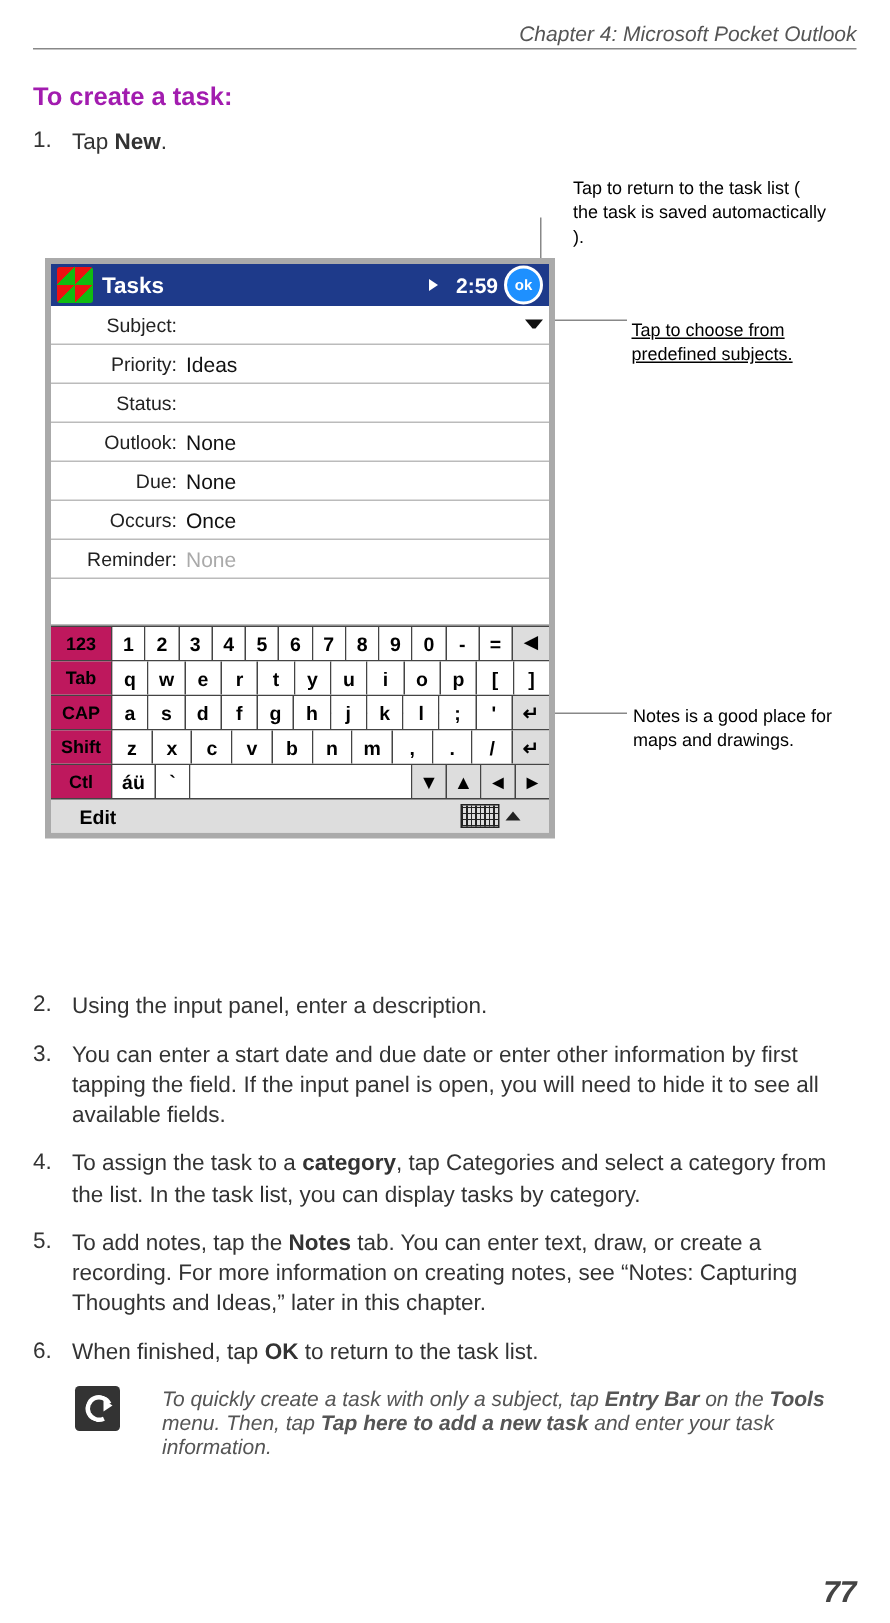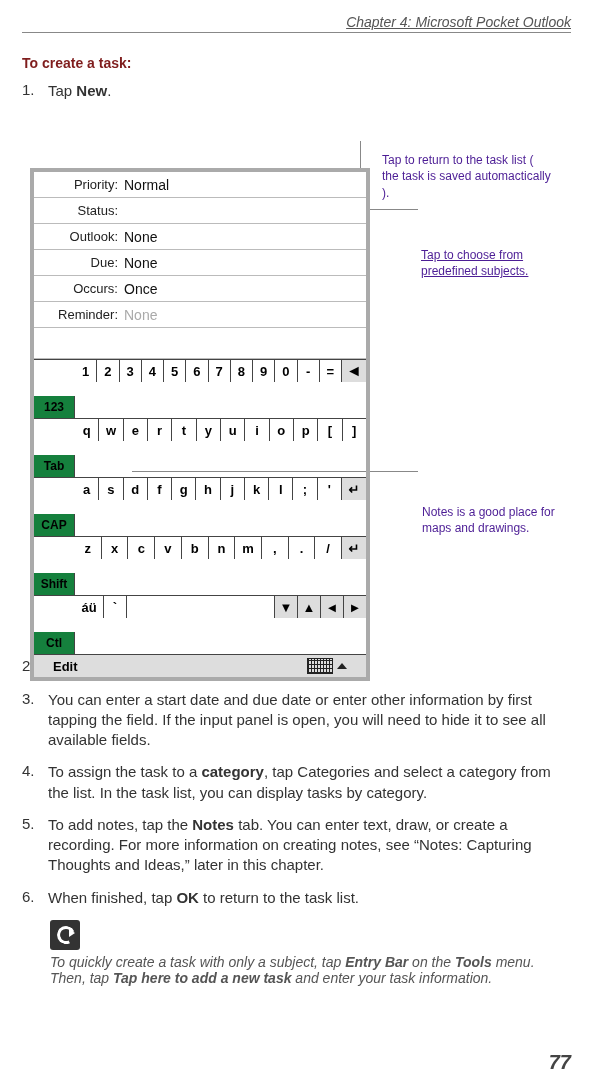--- a/index.html
+++ b/index.html
@@ -16,26 +16,25 @@
     padding: 14px 22px 8px 22px;
   }
   .chapter {
     text-align: right;
     font-style: italic;
     font-size: 14px;
     color: #555;
     border-bottom: 1px solid #888;
     padding-bottom: 2px;
     margin-bottom: 22px;
-    text-decoration: underline;
   }
   .heading {
     font-weight: bold;
-    font-size: 14px;
-    color: #7f1d1d;
+    font-size: 17px;
+    color: #a21caf;
     margin-bottom: 10px;
   }
   ol.steps {
     list-style: none;
     padding: 0;
     margin: 0 0 8px 0;
     font-size: 15px;
     color: #333;
   }
   ol.steps > li {
@@ -56,24 +55,23 @@
   .figure {
     position: relative;
     height: 530px;
     margin-bottom: 14px;
   }
 
   
   .callout {
     position: absolute;
     font-size: 12px;
-    color: #4c1d95;
+    color: #000000;
     line-height: 1.35;
     max-width: 170px;
-    margin-top: 39px;
   }
   .callout.top  { left: 360px; top: 0px; }
   .callout.mid  { left: 399px; top: 95px; text-decoration: underline; }
   .callout.low  { left: 400px; top: 352px; }
 
   
   .leader {
     position: absolute;
     background: #888;
   }
@@ -177,21 +175,21 @@
   
   .kbd { font-family: Arial; font-size: 13px; font-weight: bold; }
   .kbd .krow { display:flex; border-top:1px solid #444; }
   .kbd .key {
     flex: 1;
     display:flex; align-items:center; justify-content:center;
     border-right:1px solid #444;
     background:#fff;
     height: 22px;
   }
-  .kbd .key.fn { background:#15803d; flex: 0 0 40px; justify-content:center; font-size:12px;margin-top:36px;}
+  .kbd .key.fn { background:#be185d; flex: 0 0 40px; justify-content:center; font-size:12px;}
   .kbd .key:last-child { border-right:none; }
   .kbd .bs {
     flex:0 0 24px; background:#ddd; font-size:16px;
   }
   .kbd .enter {
     flex:0 0 24px; background:#ddd;
   }
   .bottom-bar {
     display:flex; align-items:center; justify-content:space-between;
     background:#ddd; border-top:1px solid #444;
@@ -205,26 +203,25 @@
   }
   .up-caret {
     width:0;height:0;border-left:5px solid transparent;
     border-right:5px solid transparent;border-bottom:6px solid #222;
     margin-left:4px;
   }
 
   
   .tip {
     display:flex;
-    gap:4px;
+    gap:28px;
     margin: 6px 0 0 28px;
     font-size:14px;
     color:#555;
     font-style: italic;
-    flex-direction: column;
   }
   .tip .badge {
     width:30px; height:30px; background:#333; border-radius:3px;
     flex: 0 0 30px;
     position:relative;
   }
   .tip .badge::before{
     content:""; position:absolute; left:7px; top:6px;
     width:12px;height:12px;border:3px solid #fff;border-radius:50%;
     border-right-color:transparent; transform:rotate(20deg);
@@ -264,25 +261,37 @@
     <div class="callout top">Tap to return to the task list ( the task is saved automactically ).</div>
     <div class="leader t-v"></div>
 
     <div class="callout mid">Tap to choose from predefined subjects.</div>
     <div class="leader m-h"></div>
 
     <div class="callout low">Notes is a good place for maps and drawings.</div>
     <div class="leader l-h"></div>
 
     <div class="device">
+      <div class="titlebar">
+        <div class="start-icon"></div>
+        <div class="title">Tasks</div>
+        <div class="vol"></div>
+        <div class="clock">2:59</div>
+        <div class="okbtn">ok</div>
+      </div>
 
       <div class="form">
         <div class="row">
+          <div class="lbl">Subject:</div>
+          <div class="val"></div>
+          <div class="dropdown-arrow"></div>
+        </div>
+        <div class="row">
           <div class="lbl">Priority:</div>
-          <div class="val">Normal</div>
+          <div class="val">Ideas</div>
         </div>
         <div class="row">
           <div class="lbl">Status:</div>
         </div>
         <div class="row">
           <div class="lbl">Outlook:</div>
           <div class="val">None</div>
         </div>
         <div class="row">
           <div class="lbl">Due:</div>

